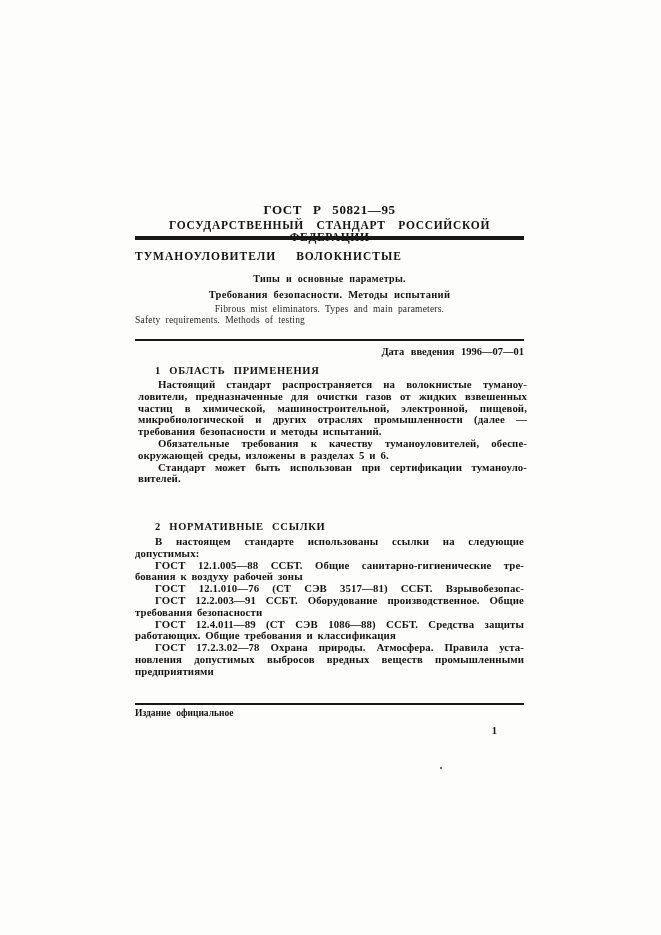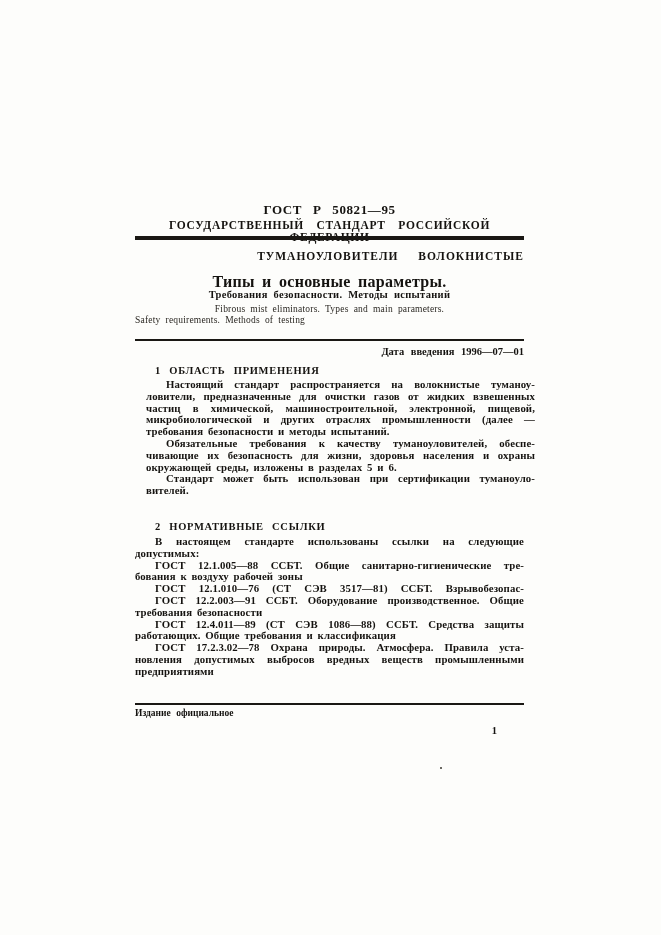--- a/index.html
+++ b/index.html
@@ -25,26 +25,26 @@
     font-weight:bold;font-size:13px;letter-spacing:0.6px;word-spacing:7px;
   }
   .fed-standard{
     top:219px;text-align:center;
     font-weight:bold;font-size:11.5px;letter-spacing:0.7px;word-spacing:9px;
   }
   .rule-thick{
     top:236px;height:3.5px;background:#1a1814;
   }
   .doc-title{
-    top:250px;text-align:right;
+    top:250px;text-align:left;
     font-weight:bold;font-size:11.5px;letter-spacing:1px;word-spacing:16px;
   }
   .subtitle-ru-1{
     top:273px;text-align:center;
-    font-weight:bold;font-size:16px;letter-spacing:0.3px;word-spacing:3px;
+    font-weight:bold;font-size:10px;letter-spacing:0.3px;word-spacing:3px;
   }
   .subtitle-ru-2{
     top:289px;text-align:center;
     font-weight:bold;font-size:10.5px;letter-spacing:0.3px;word-spacing:3px;
   }
   .subtitle-en-1{
     top:304px;text-align:center;
     font-weight:normal;font-size:9.5px;letter-spacing:0.2px;word-spacing:2.5px;color:#2a2722;
   }
   .subtitle-en-2{
@@ -57,21 +57,21 @@
   .effective-date{
     top:346px;text-align:right;
     font-weight:bold;font-size:10.5px;word-spacing:4px;
   }
   
   .section-heading{
     font-weight:bold;font-size:10.5px;letter-spacing:0.7px;word-spacing:5px;
     padding-left:20px;height:12px;
   }
   #sec1-heading{position:absolute;left:0;top:365px;width:389px;}
-  #sec1-body{position:absolute;left:11px;top:379px;width:389px;}
+  #sec1-body{position:absolute;left:3px;top:379px;width:389px;}
   #sec2-heading{position:absolute;left:0;top:521px;width:389px;}
   #sec2-body{position:absolute;left:0;top:536px;width:389px;}
   .bline{
     font-weight:bold;font-size:10.8px;line-height:11.8px;height:11.8px;
     word-spacing:2px;letter-spacing:0.1px;
     text-align:justify;text-align-last:justify;
     white-space:nowrap;
   }
   .bline.first{text-indent:20px;}
   .bline.end{text-align-last:left;white-space:normal;}
@@ -116,21 +116,20 @@
 
     <div id="sec1-heading" class="section-heading">1 ОБЛАСТЬ ПРИМЕНЕНИЯ</div>
 
     <div id="sec1-body">
       <div class="bline first">Настоящий стандарт распространяется на волокнистые туманоу-</div>
       <div class="bline">ловители, предназначенные для очистки газов от жидких взвешенных</div>
       <div class="bline">частиц в химической, машиностроительной, электронной, пищевой,</div>
       <div class="bline">микробиологической и других отраслях промышленности (далее —</div>
       <div class="bline end">требования безопасности и методы испытаний.</div>
       <div class="bline first">Обязательные требования к качеству туманоуловителей, обеспе-</div>
-      <div class="bline">чивающие их безопасность для жизни, здоровья населения и охраны</div>
       <div class="bline end">окружающей среды, изложены в разделах 5 и 6.</div>
       <div class="bline first">Стандарт может быть использован при сертификации туманоуло-</div>
       <div class="bline end">вителей.</div>
     </div>
 
     <div id="sec2-heading" class="section-heading">2 НОРМАТИВНЫЕ ССЫЛКИ</div>
 
     <div id="sec2-body">
       <div class="bline first">В настоящем стандарте использованы ссылки на следующие</div>
       <div class="bline end">допустимых:</div>

